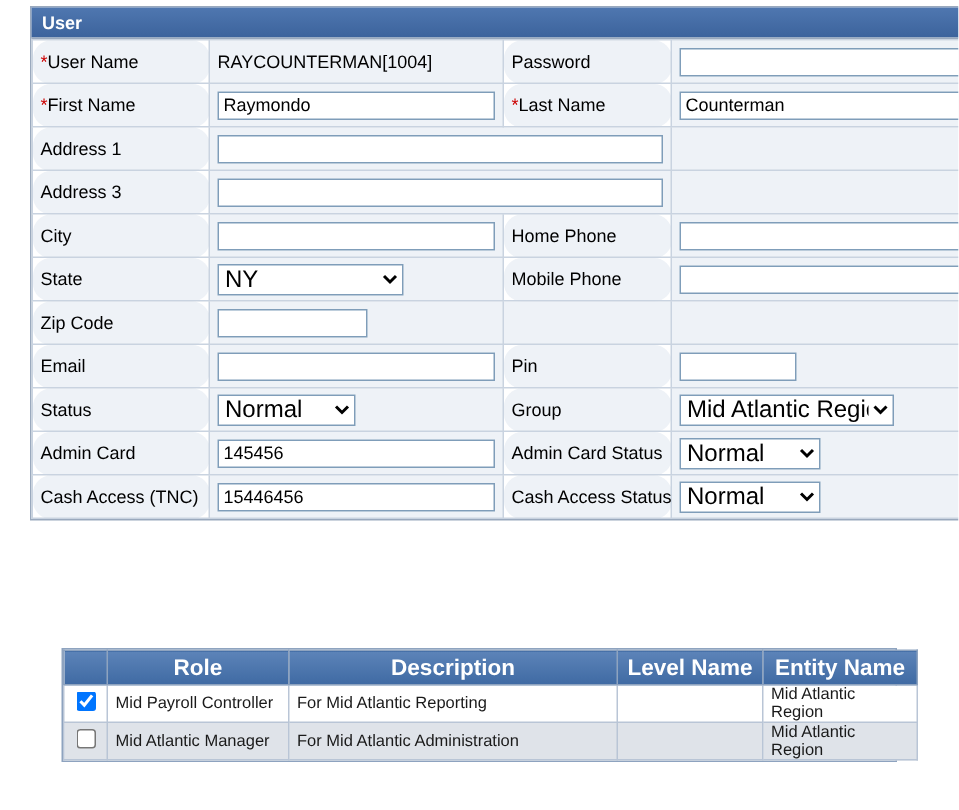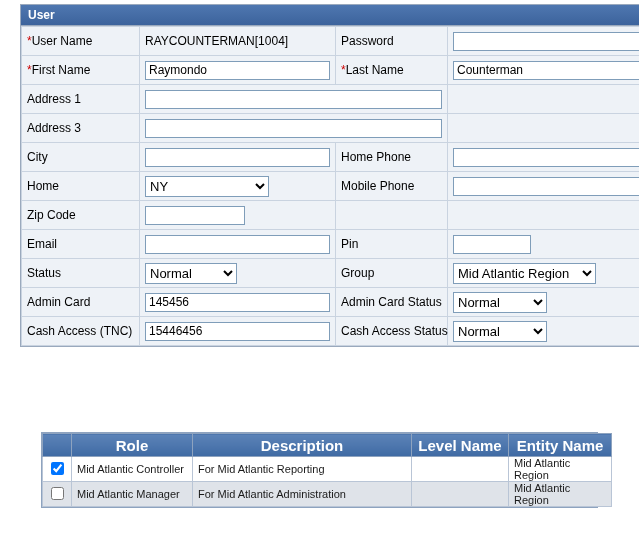--- a/index.html
+++ b/index.html
@@ -48,20 +48,21 @@
     height: 28px;
     padding: 0 5px;
     vertical-align: middle;
     font-size: 12px;
     background: #eef2f7;
   }
   td.lbl {
     background: #eef2f7;
     color: #000000;
     white-space: nowrap;
+    border-radius: 12px;
   }
   td.fld {
     background: #eef2f7;
   }
   td.grey {
     background: #d7dde5;
   }
   .req {
     color: #cc0000;
   }
@@ -75,21 +76,21 @@
     font-size: 12px;
     padding: 1px 3px;
     color: #000000;
   }
   input.txt.xs { width: 80px; }
   select.sel {
     height: 21px;
     border: 1px solid #7f9db9;
     background: #ffffff;
     font-family: "Liberation Sans", sans-serif;
-    font-size: 13px;
+    font-size: 16px;
     color: #000000;
   }
   .cb-row {
     display: flex;
     align-items: center;
     gap: 5px;
   }
   input[type=checkbox] {
     width: 13px;
     height: 13px;
@@ -196,21 +197,21 @@
           <td class="fld">
             <input class="txt" type="text" value="" style="">
           </td>
           <td class="lbl">Home Phone</td>
           <td class="fld">
             <input class="txt" type="text" value="" style="">
           </td>
         </tr>
 
         <tr>
-          <td class="lbl">Home</td>
+          <td class="lbl">State</td>
           <td class="fld">
             <select class="sel" style="width:124px">
               <option>NY</option>
             </select>
           </td>
           <td class="lbl">Mobile Phone</td>
           <td class="fld">
             <input class="txt" type="text" value="" style="">
           </td>
         </tr>
@@ -289,21 +290,21 @@
           <th style="width:216px">Description</th>
           <th style="width:94px">Level Name</th>
           <th style="width:100px">Entity Name</th>
         </tr>
       </thead>
       <tbody>
         <tr class="r-odd">
           <td class="chk">
             <input type="checkbox" checked="" style="">
           </td>
-          <td class="c-role">Mid Atlantic Controller</td>
+          <td class="c-role">Mid Payroll Controller</td>
           <td class="c-desc">For Mid Atlantic Reporting</td>
           <td class="c-level"></td>
           <td class="c-entity">Mid Atlantic Region</td>
         </tr>
         <tr class="r-even">
           <td class="chk">
             <input type="checkbox" style="">
           </td>
           <td class="c-role">Mid Atlantic Manager</td>
           <td class="c-desc">For Mid Atlantic Administration</td>

